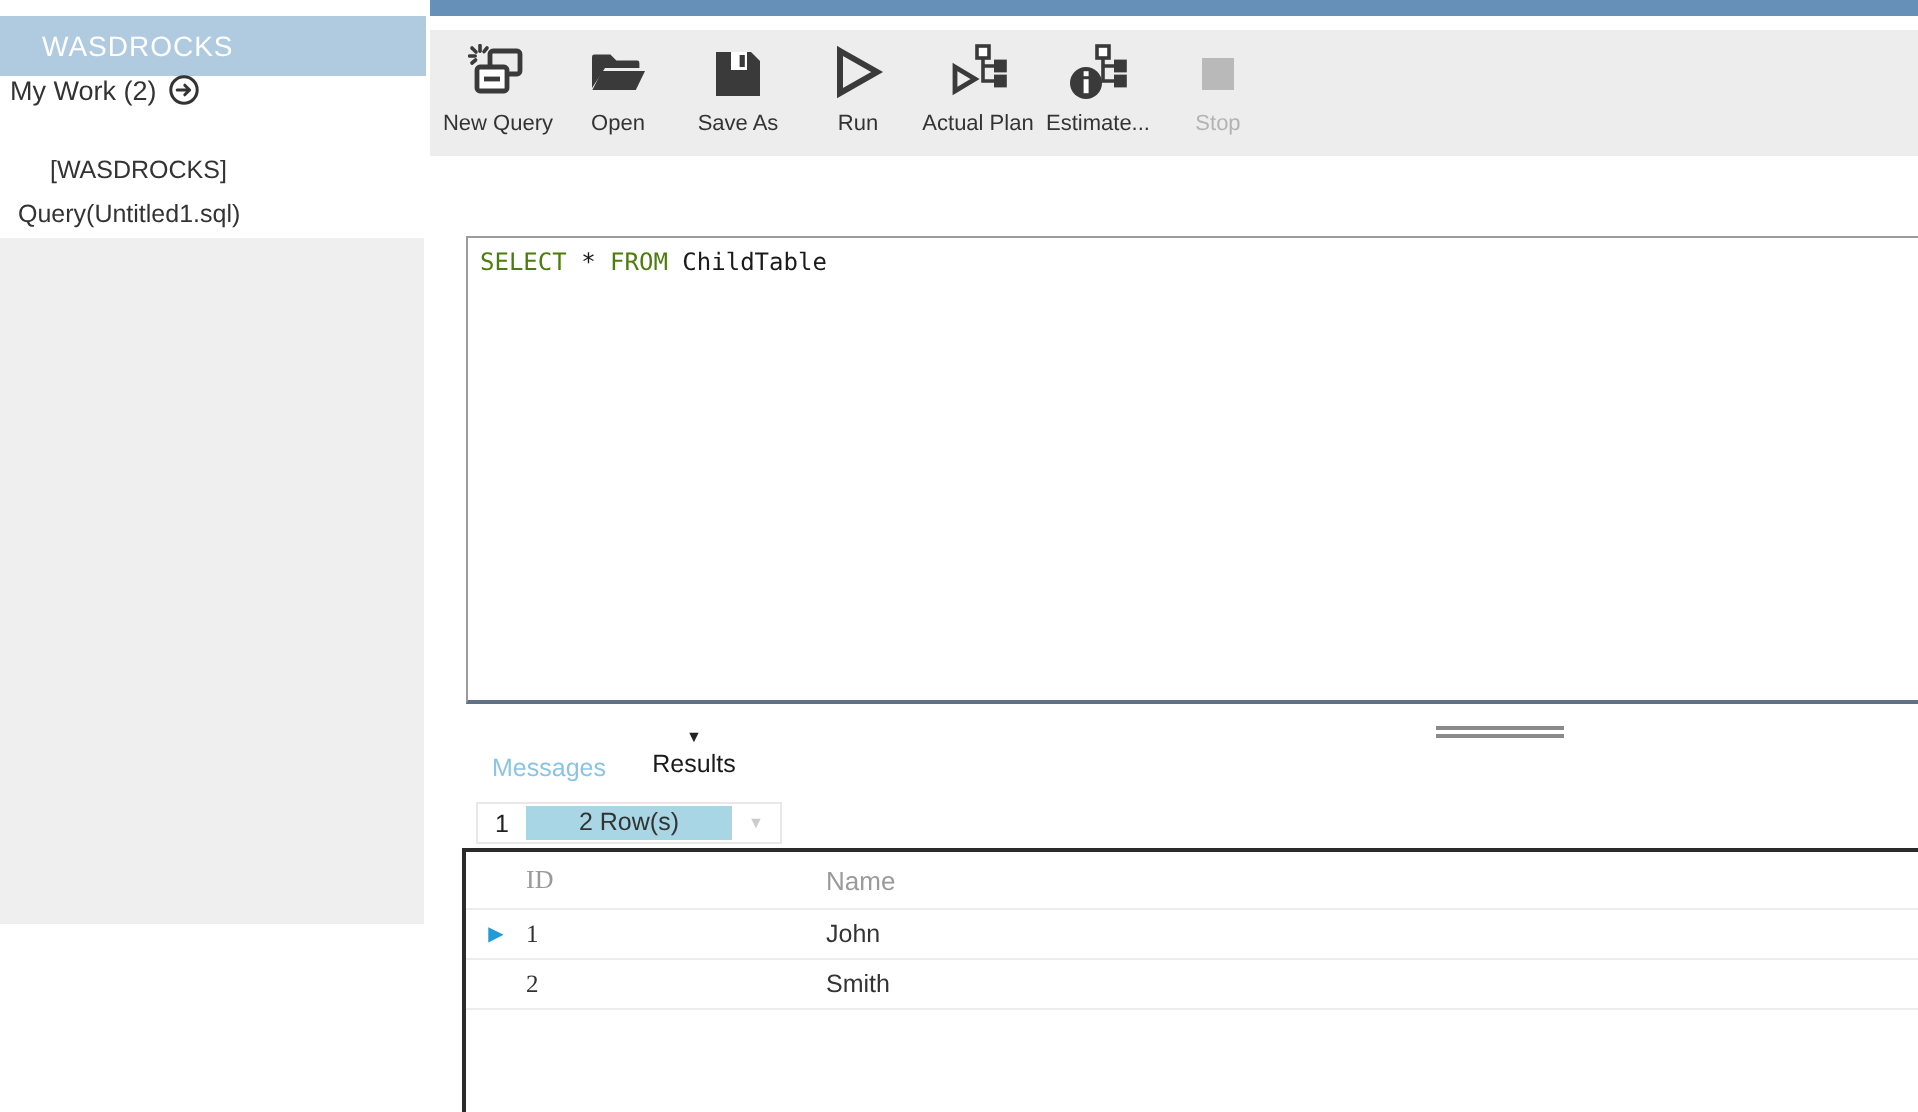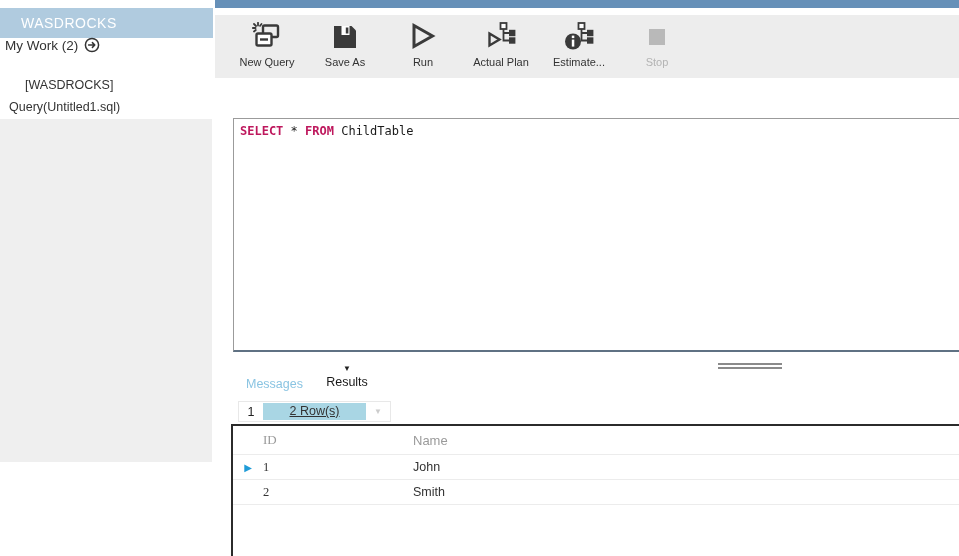--- a/index.html
+++ b/index.html
@@ -22,33 +22,33 @@
   .item-2 { top:100px; }
   .sidebar-fill { position:absolute; top:119px; left:0; right:3px; bottom:0; background:#efefef; }
 
   
   .main { position:absolute; left:215px; top:0; width:744px; height:556px; background:#fff; }
   .top-strip { position:absolute; top:0; left:0; right:0; height:8px; background:#6690b8; }
   .toolbar {
     position:absolute; top:15px; left:0; right:0; height:63px; background:#ededed;
     display:flex; align-items:flex-start; padding:7px 0 0 4px; box-sizing:border-box;
   }
-  .tb-btn { width:60px; display:flex; flex-direction:column; align-items:center; gap:4px; cursor:pointer;margin-left:18px; }
+  .tb-btn { width:60px; display:flex; flex-direction:column; align-items:center; gap:4px; cursor:pointer; }
   .ticon { width:30px; height:30px; display:block; }
   .tlabel { font-size:11px; color:#333; white-space:nowrap; }
   .tb-btn.disabled .tlabel { color:#b3b3b3; }
 
   
   .editor {
     position:absolute; left:18px; top:118px; right:-2px; height:234px; box-sizing:border-box;
     background:#fff; border:1px solid #9b9b9b; border-bottom:2px solid #5f7183;
     padding:5px 6px; cursor:text;
   }
   .code-line { font-family:"DejaVu Sans Mono", monospace; font-size:12px; white-space:pre; color:#1a1a1a; }
-  .code-line .kw { color:#be185d; font-weight:bold; }
+  .code-line .kw { color:#4d7c0f; font-weight:normal; }
 
   
   .splitter {
     position:absolute; left:503px; top:363px; width:64px; height:6px; box-sizing:border-box;
     border-top:2px solid #8a8a8a; border-bottom:2px solid #8a8a8a; cursor:row-resize;
   }
 
   
   .tab-messages { position:absolute; left:31px; top:377px; font-size:12.5px; color:#8ac4e2; cursor:pointer; }
   .tab-results  { position:absolute; left:106px; top:365px; width:52px; text-align:center; cursor:pointer; }
@@ -56,21 +56,21 @@
   .tr-label  { display:block; font-size:12.5px; color:#1a1a1a; margin-top:2px; }
 
   
   .rowbar {
     position:absolute; left:23px; top:401px; width:153px; height:21px; box-sizing:border-box;
     background:#fff; border:1px solid #e8e8e8; display:flex; align-items:center; cursor:pointer;
   }
   .rb-index { width:24px; text-align:center; font-size:12.5px; color:#222; }
   .rb-count {
     flex:1; background:#a9d6e4; height:17px; line-height:17px; text-align:center;
-    font-size:12.5px; color:#333;text-decoration:underline;
+    font-size:12.5px; color:#333;
   }
   .rb-dd { width:24px; text-align:center; font-size:8px; color:#ccc; }
 
   
   .grid {
     position:absolute; left:16px; top:424px; right:-2px; bottom:-2px; box-sizing:border-box;
     background:#fff; border-top:2px solid #2b2b2b; border-left:2px solid #2b2b2b;
   }
   .grid-header { display:flex; align-items:center; height:28px; border-bottom:1px solid #ececec; color:#9a9a9a; font-size:13px; }
   .grid-row    { display:flex; align-items:center; height:24px; border-bottom:1px solid #ececec; color:#333; font-size:12.5px; cursor:default; }
@@ -113,20 +113,29 @@
               <path d="M2 9.5 L3.8 8"></path>
           </g>
           <rect x="11" y="3.5" width="15" height="11.5" rx="1.5" fill="#ededed" stroke="#3a3a3a" stroke-width="2.4"></rect>
           <rect x="4.5" y="11.5" width="15" height="12" rx="1.5" fill="#fff" stroke="#3a3a3a" stroke-width="2.4"></rect>
           <path d="M8 17.5 H16" stroke="#3a3a3a" stroke-width="2.4"></path>
         </svg>
       </span>
       <span class="tlabel">New Query</span>
     </div>
 
+    <div class="tb-btn">
+      <span class="ticon">
+        <svg viewBox="0 0 30 30">
+          <path d="M2 22 V6.5 a1.2 1.2 0 0 1 1.2 -1.2 h8 l3 3 h10.3 a1.2 1.2 0 0 1 1.2 1.2 v2.5 h-17.2 z" fill="#3a3a3a"></path>
+          <path d="M7 13.5 h21.5 l-4.6 9.5 H2.2 z" fill="#3a3a3a"></path>
+        </svg>
+      </span>
+      <span class="tlabel">Open</span>
+    </div>
 
     <div class="tb-btn">
       <span class="ticon">
         <svg viewBox="0 0 30 30">
           <path d="M4 4 h17.5 l4.5 4.5 V26 H4 z" fill="#3a3a3a"></path>
           <rect x="11.5" y="4" width="8" height="9" fill="#fff"></rect>
           <rect x="15.8" y="5.5" width="2.6" height="6" fill="#3a3a3a"></rect>
         </svg>
       </span>
       <span class="tlabel">Save As</span>

